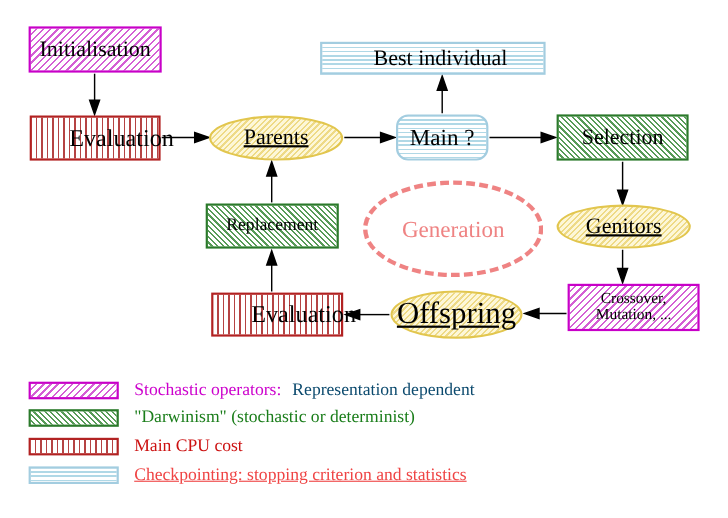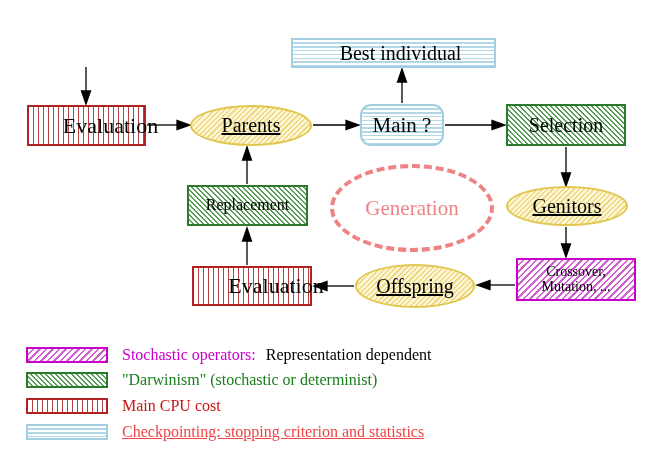--- a/index.html
+++ b/index.html
@@ -38,30 +38,30 @@
   }
   
   .n-init   { left:26px;  top:24px;  width:121px; height:42px; font-size:20px; }
   .n-eval1  { left:27px;  top:105px; width:119px; height:41px; font-size:22px; }
   .n-parents{ left:190px; top:105px; width:122px; height:41px; font-size:20px; }
   .n-best   { left:291px; top:38px;  width:205px; height:30px; font-size:20px;padding-left:14px; }
   .n-stop   { left:360px; top:104px; width:84px;  height:42px; font-size:21px; border-radius:11px; }
   .n-select { left:506px; top:104px; width:120px; height:42px; font-size:20px; }
   .n-genit  { left:506px; top:186px; width:122px; height:40px; font-size:20px; }
   .n-cross  { left:516px; top:258px; width:120px; height:43px; font-size:14px; }
-  .n-off    { left:355px; top:264px; width:120px; height:44px; font-size:20px; }
+  .n-off    { left:355px; top:264px; width:120px; height:44px; font-size:28px; }
   .n-eval2  { left:192px; top:266px; width:120px; height:40px; font-size:22px; }
   .n-repl   { left:187px; top:185px; width:121px; height:41px; font-size:16px; }
   .n-gen    { left:330px; top:164px; width:164px; height:88px; font-size:21px;
               border:4px dashed #ef8383; border-radius:50%; color:#ef8383; background:#fff; }
   .swatch { position:absolute; left:26px; width:82px; height:16px; box-sizing:border-box; }
   .sw-1 { top:347px; } .sw-2 { top:372px; } .sw-3 { top:398px; } .sw-4 { top:424px; }
   .ltext { position:absolute; left:122px; font-size:16px; white-space:nowrap; }
   .lt-1 { top:346px; } .lt-2 { top:371px; } .lt-3 { top:397px; } .lt-4 { top:423px; }
-  .c-magenta { color:#cc00cc;text-align:right; } .c-gold { color:#000000; margin-left:10px; }
+  .c-magenta { color:#cc00cc;text-align:right; } .c-gold { color:#0c4a6e; margin-left:10px; }
   .c-green { color:#1a7d1a; } .c-red { color:#cc1111; } .c-cyan { color:#ef4444;text-decoration:underline; }
 </style>
 </head>
 <body>
 
 <div class="canvas">
 
   <svg class="arrows" viewBox="0 0 662 471" xmlns="http://www.w3.org/2000/svg">
     <g stroke="#000" stroke-width="1.3" fill="#000">
       <g>
@@ -104,20 +104,23 @@
         <line x1="247" y1="265" x2="247" y2="240"></line>
           <polygon points="247,228 242.5,241 251.5,241"></polygon>
       </g>
       <g>
         <line x1="247" y1="184" x2="247" y2="159"></line>
           <polygon points="247,147 242.5,160 251.5,160"></polygon>
       </g>
     </g>
   </svg>
 
+  <div class="node hatch-magenta n-init">
+    <span>Initialisation</span>
+  </div>
 
   <div class="node stripe-red n-eval1">
     <span>Evaluation</span>
   </div>
 
   <div class="node ellipse-yellow n-parents">
     <span>Parents</span>
   </div>
 
   <div class="node stripe-cyan n-best">

